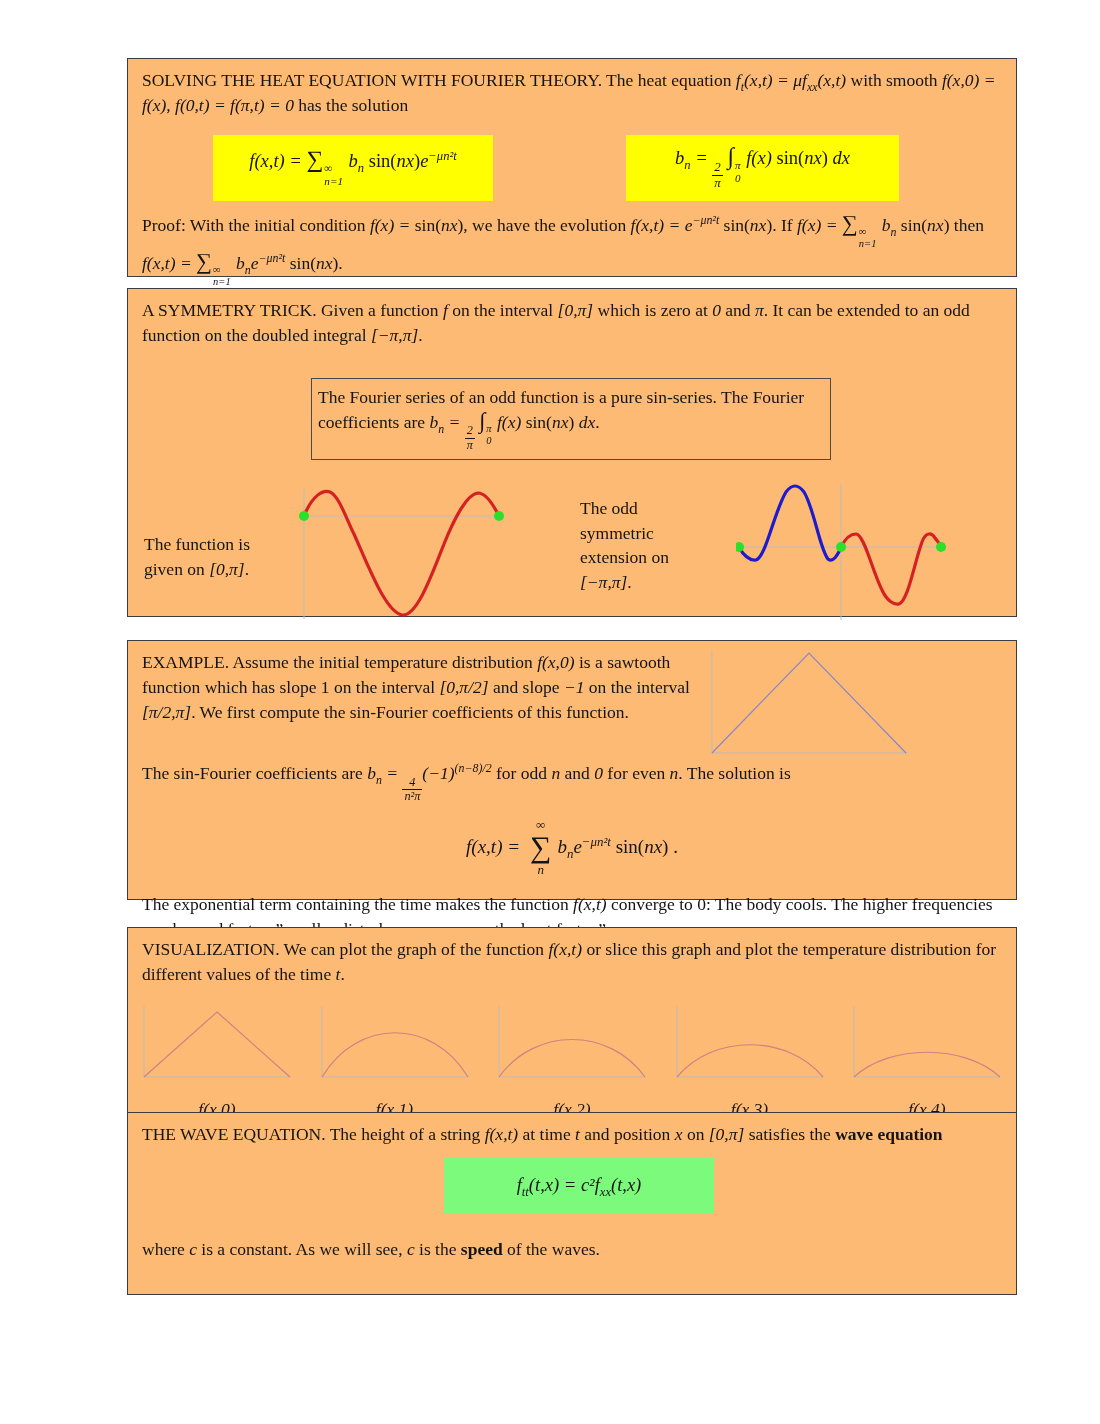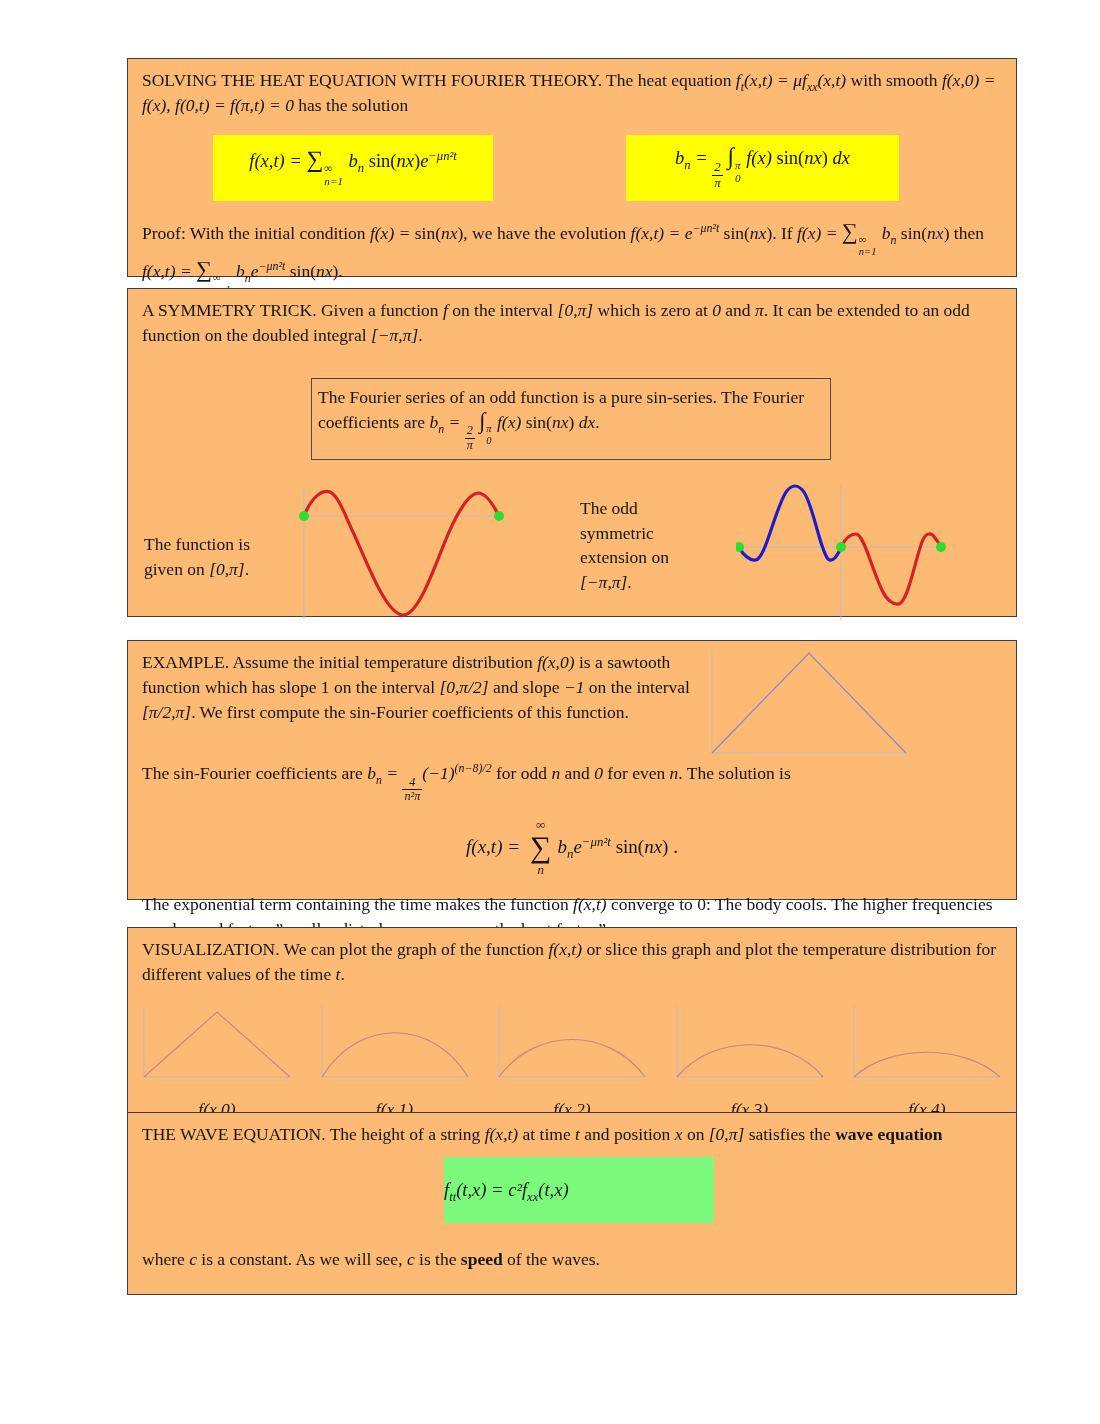--- a/index.html
+++ b/index.html
@@ -22,21 +22,21 @@
       font-size:0.70em;line-height:1.12;vertical-align:-0.55em;}
   .fr span{padding:0 2px;}
   .fr .fd{border-top:1px solid #141414;}
 
   
   #box-heat{top:58px;height:219px;}
   .hl-row{display:flex;margin-top:17px;}
   .hl{display:flex;align-items:center;justify-content:center;height:66px;font-size:18.5px;}
   .hl1{width:280px;margin-left:71px;}
   .hl2{width:273px;margin-left:133px;}
-  .proof{margin-top:20px;}
+  .proof{margin-top:12px;}
 
   
   #box-symmetry{top:288px;height:329px;}
   .note-box{width:520px;box-sizing:border-box;margin:30px 0 0 169px;
             border:1.5px solid #4a4a4a;padding:6px 6px;}
   .plots2{display:flex;margin-top:22px;}
   .cap1{width:112px;margin:50px 0 0 2px;}
   .fig1{margin:4px 0 0 40px;}
   .cap2{width:120px;margin:14px 0 0 74px;}
   .fig2{margin:0 0 0 36px;}
@@ -55,22 +55,22 @@
   .dbot{font-size:13px;font-style:italic;}
 
   
   #box-visualization{top:927px;height:203px;}
   .slices{display:flex;justify-content:space-between;margin-top:16px;}
   .slice{display:flex;flex-direction:column;align-items:center;width:150px;}
   .slice-cap{margin-top:12px;}
 
   
   #box-wave{top:1112px;height:183px;}
-  .wv-box{width:270px;height:66px;margin:10px 0 0 302px;
-          display:flex;align-items:center;justify-content:flex-start;font-size:18.5px;}
+  .wv-box{width:270px;height:56px;margin:10px 0 0 302px;
+          display:flex;align-items:center;justify-content:center;font-size:18.5px;}
   .wv-out{margin-top:24px;}
 </style>
 </head>
 <body>
 
 <section class="box" id="box-heat">
   <p>SOLVING THE HEAT EQUATION WITH FOURIER THEORY. The heat equation <i class="m">f<sub>t</sub>(x,t) = μf<sub>xx</sub>(x,t)</i> with smooth <i class="m">f(x,0) = f(x), f(0,t) = f(π,t) = 0</i> has the solution</p>
   <div class="hl-row">
     <div class="hl hl1" style="background: rgb(255, 255, 0);">
       <span><i class="m">f(x,t) = <span class="big">∑</span><span class="lim">

